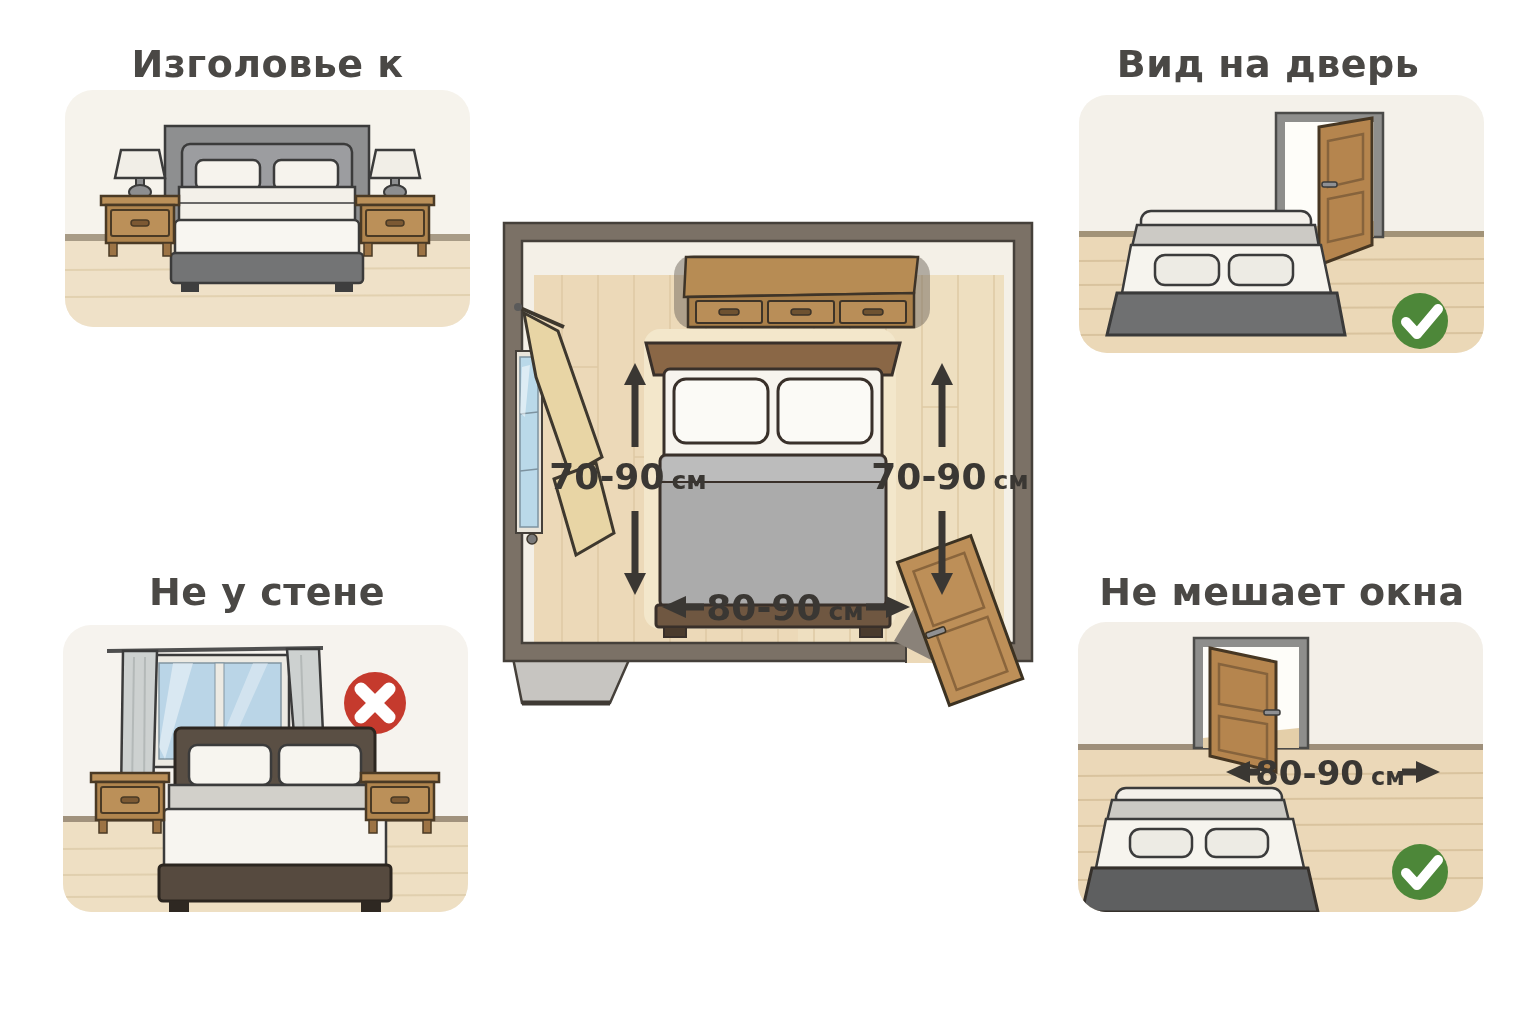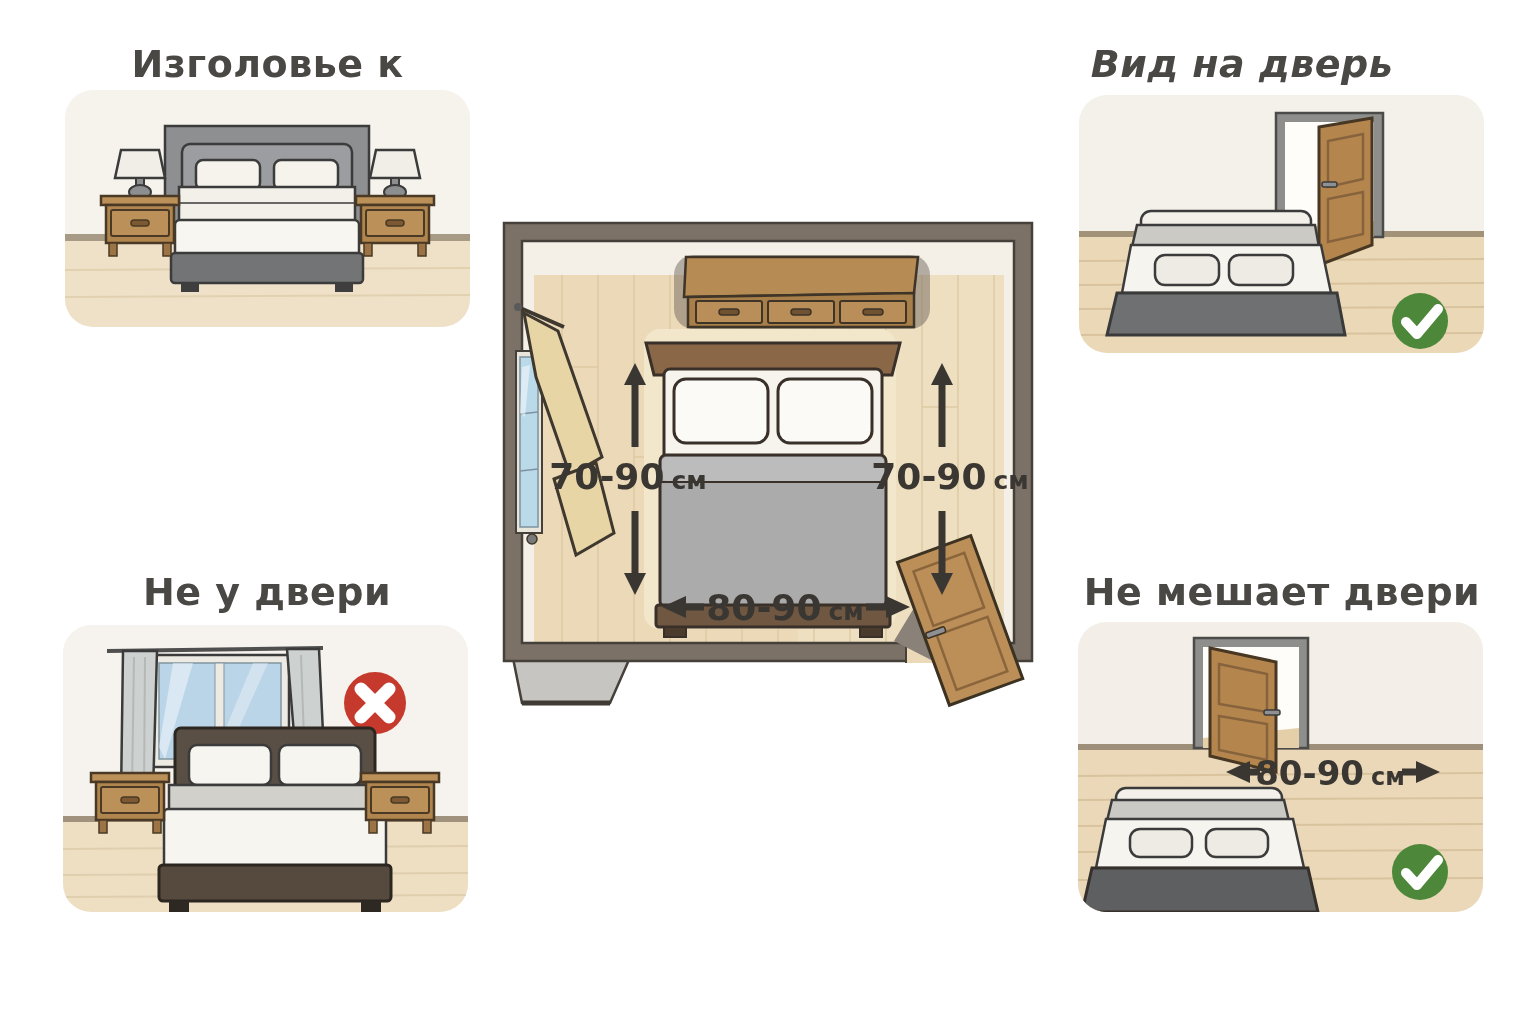--- a/index.html
+++ b/index.html
@@ -12,25 +12,25 @@
     color:#4a4845;letter-spacing:0.5px;
   }
   .card{position:absolute;}
   svg text{font-family:"DejaVu Sans","Liberation Sans",sans-serif;}
 </style>
 </head>
 <body>
 
 <div class="title" style="left:65px;top:42px;width:405px;">Изголовье к стене</div>
 
-<div class="title" style="left:1038px;top:42px;width:408px;font-style:italic;">Вид на дверь</div>
-
-<div class="title" style="left:63px;top:570px;width:408px;">Не у двери</div>
-
-<div class="title" style="left:1078px;top:570px;width:408px;">Не мешает двери</div>
+<div class="title" style="left:1064px;top:42px;width:408px;">Вид на дверь</div>
+
+<div class="title" style="left:63px;top:570px;width:408px;">Не у стене</div>
+
+<div class="title" style="left:1078px;top:570px;width:408px;">Не мешает окна</div>
 
 <div class="card" style="left:65px;top:90px;">
 <svg width="405" height="237" viewBox="0 0 405 237">
   <defs>
         <clipPath id="clipP1">
           <rect width="405" height="237" rx="28"></rect>
         </clipPath>
       </defs>
   <g clip-path="url(#clipP1)">
     <rect width="405" height="237" fill="#f6f3ec"></rect>

